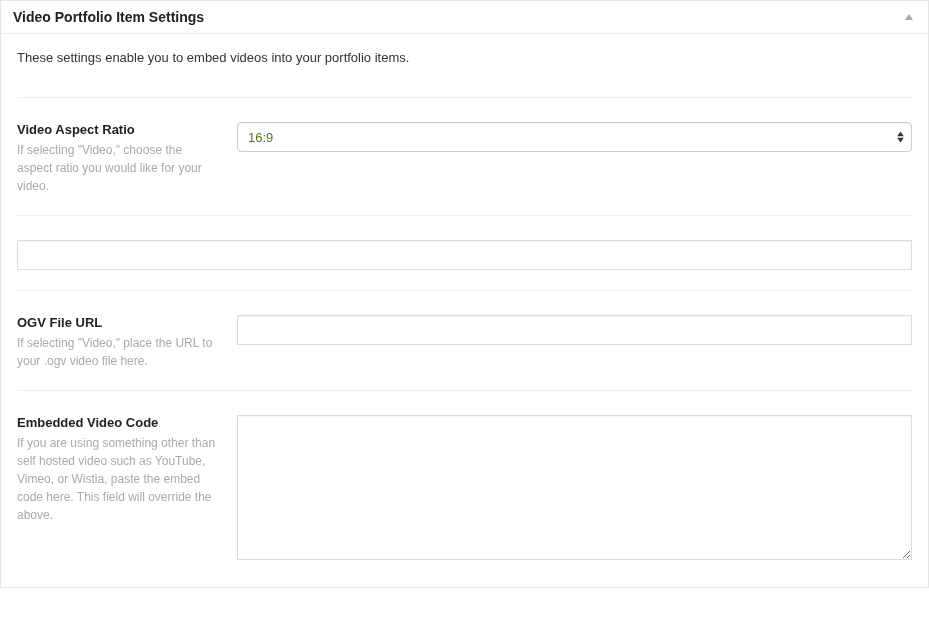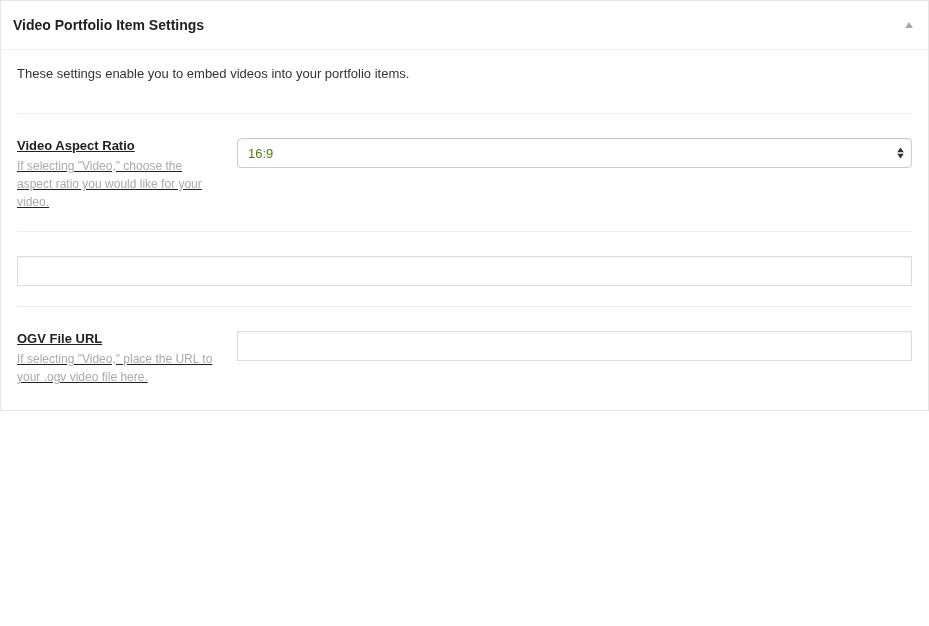--- a/index.html
+++ b/index.html
@@ -11,21 +11,21 @@
       padding: 0;
     }
     .metabox {
       width: 929px;
       border: 1px solid #e5e5e5;
       background: #fff;
       margin: 0;
     }
     .metabox-header {
       border-bottom: 1px solid #eee;
-      padding: 16px 12px;
+      padding: 8px 12px;
       display: flex;
       justify-content: space-between;
       align-items: center;
       gap: 48px;
     }
     .metabox-header h2 {
       font-size: 14px;
       font-weight: bold;
       color: #222;
     }
@@ -58,21 +58,20 @@
       border-bottom: 1px solid #eee;
     }
     .field-row:last-child {
       border-bottom: none;
       padding-bottom: 8px;
     }
     .field-label {
       width: 220px;
       flex-shrink: 0;
       padding-right: 20px;
-      text-decoration: underline;
     }
     .field-label .label-title {
       font-weight: bold;
       color: #222;
       font-size: 13px;
       margin-bottom: 4px;
       display: block;
     }
     .field-label .label-desc {
       color: #aaa;
@@ -186,15 +185,24 @@
     <div class="field-row">
       <div class="field-label">
         <span class="label-title">OGV File URL</span>
         <span class="label-desc">If selecting "Video," place the URL to your .ogv video file here.</span>
       </div>
       <div class="field-input">
         <input type="text" value="" style="">
       </div>
     </div>
 
+    <div class="field-row">
+      <div class="field-label">
+        <span class="label-title">Embedded Video Code</span>
+        <span class="label-desc">If you are using something other than self hosted video such as YouTube, Vimeo, or Wistia, paste the embed code here. This field will override the above.</span>
+      </div>
+      <div class="field-input">
+        <textarea style=""></textarea>
+      </div>
+    </div>
 
   </div>
 </div>
 
 </body></html>

